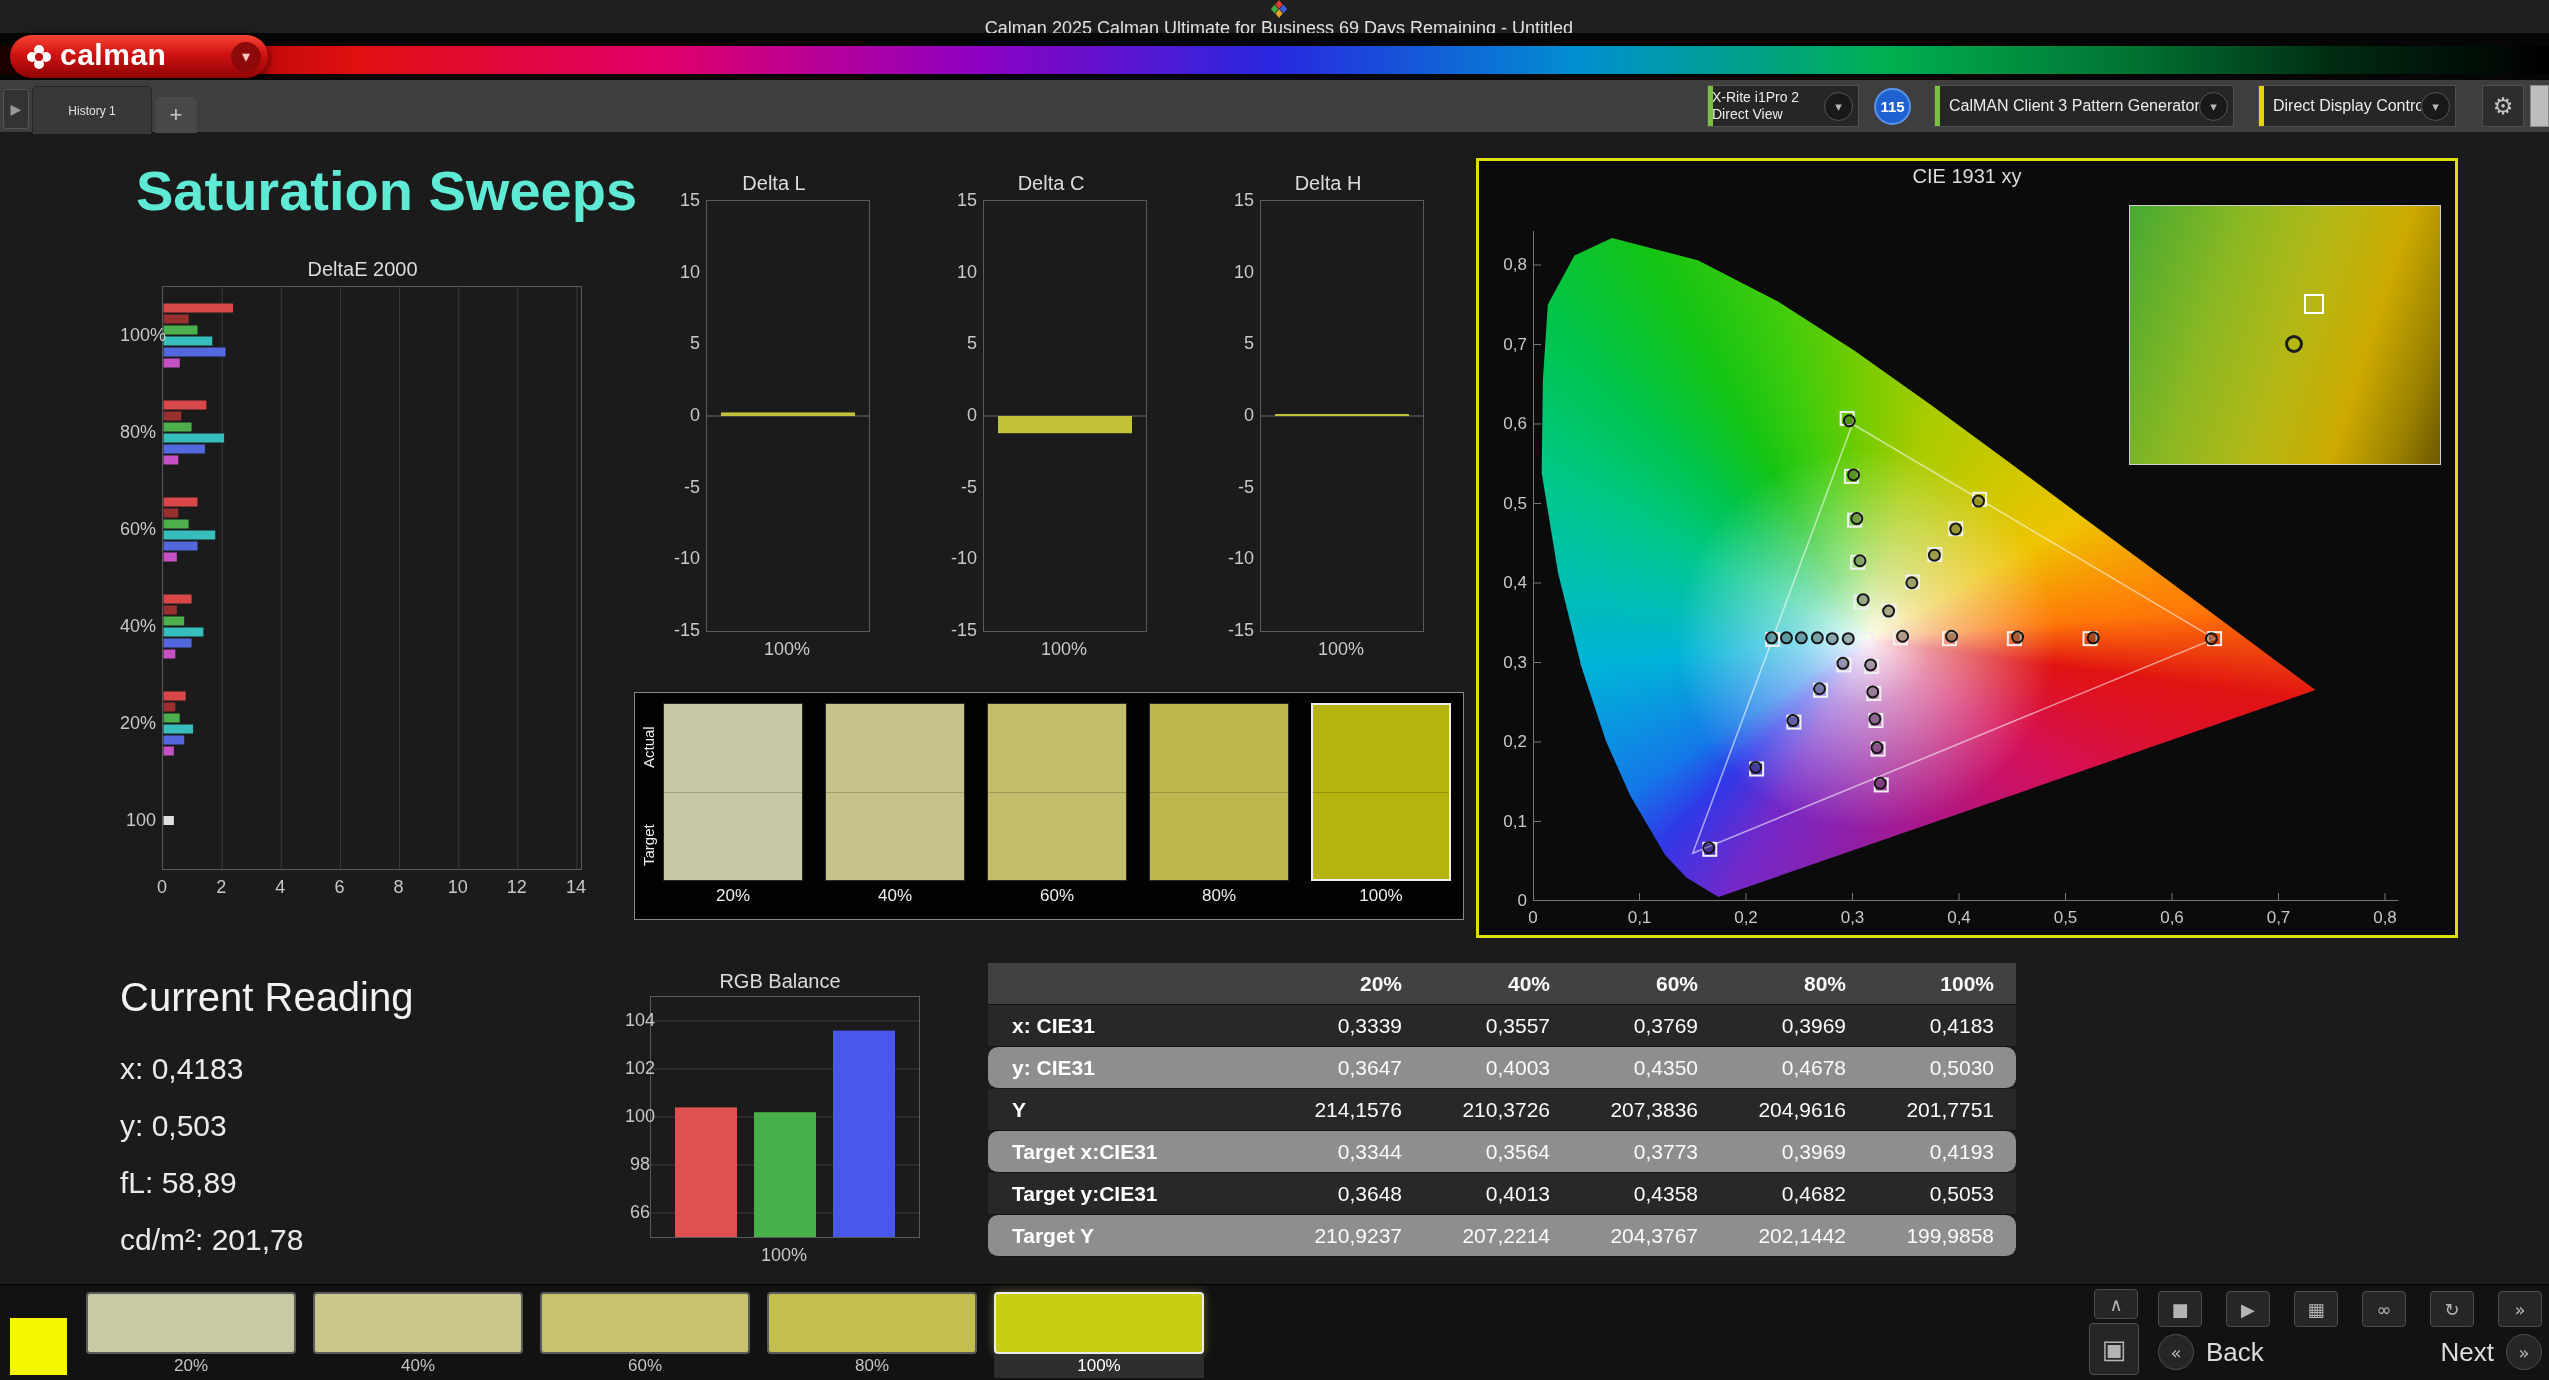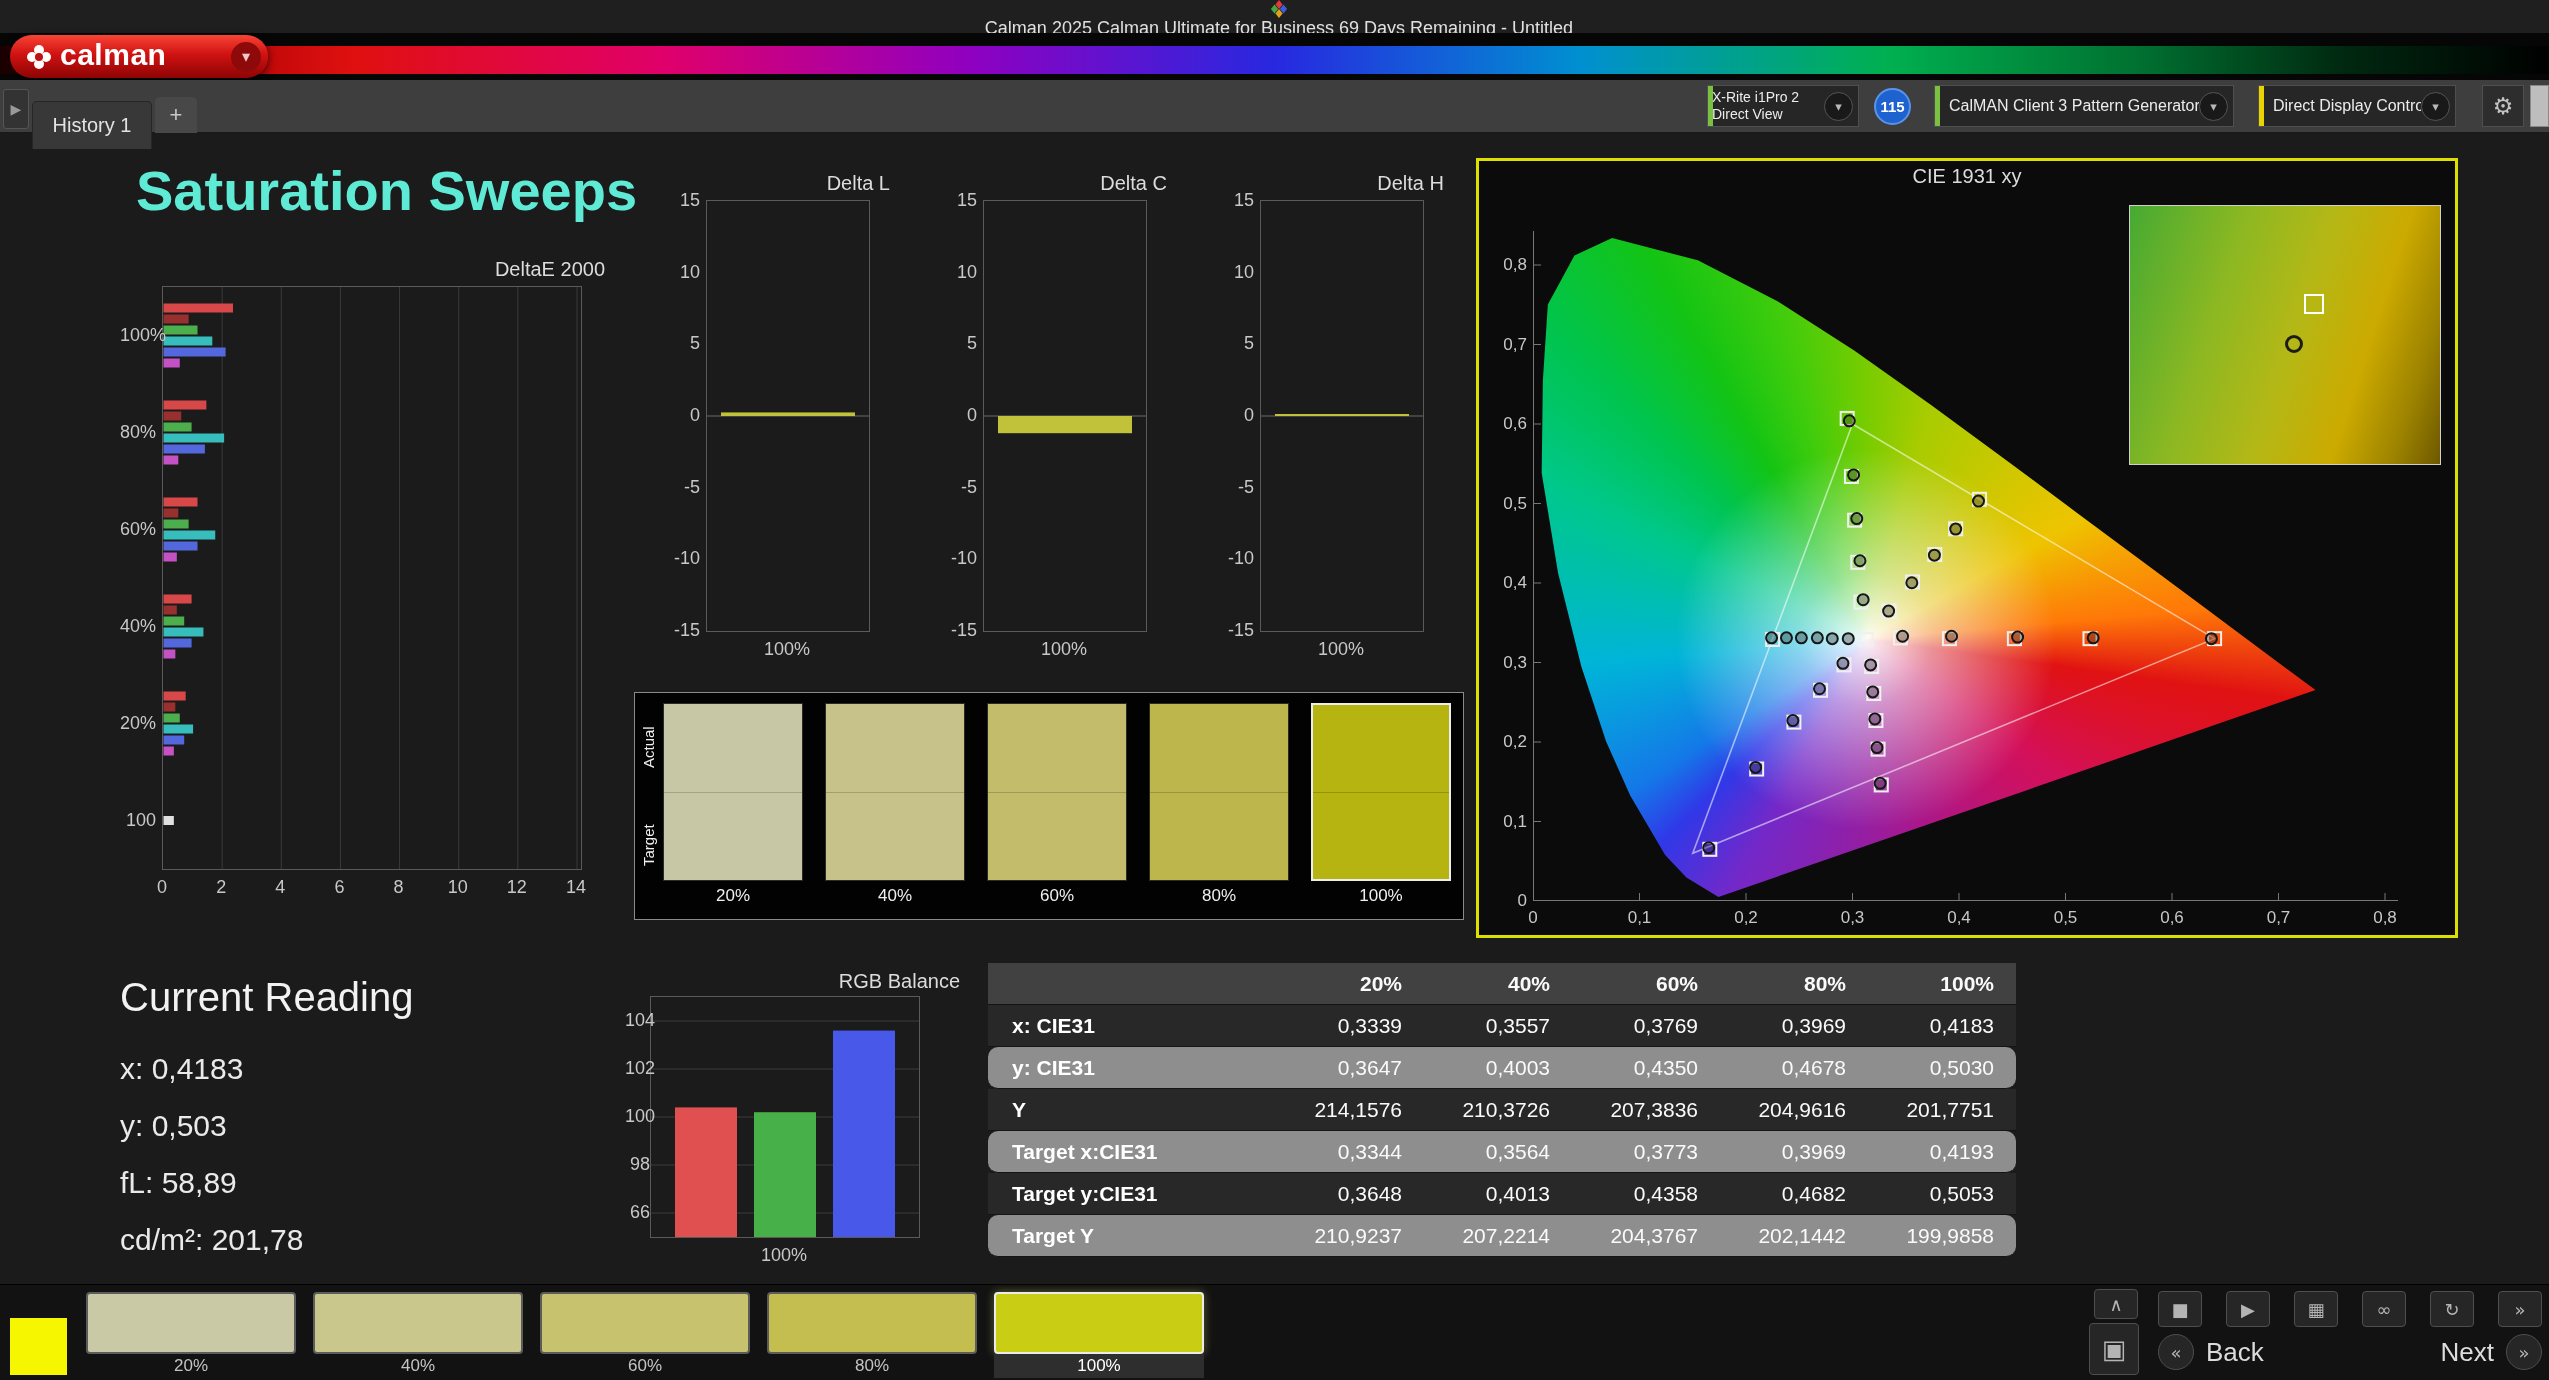--- a/index.html
+++ b/index.html
@@ -20,38 +20,38 @@
     background:linear-gradient(90deg,#1a0000 0%,#a00000 6%,#e01010 14%,#e0006a 26%,#9000c0 38%,#2828e0 50%,#0090d0 62%,#00b050 74%,#007030 84%,#002810 92%,#000 100%);}
   .logo{position:absolute;left:10px;top:2px;height:43px;width:258px;border-radius:22px;
     background:linear-gradient(180deg,#f84434 0%,#d01212 45%,#8e0404 100%);
     display:flex;align-items:center;padding:0 7px 0 16px;box-sizing:border-box;box-shadow:0 2px 8px rgba(0,0,0,.7);}
   .logo-text{color:#fff;font-size:30px;font-weight:bold;letter-spacing:.5px;margin:0 8px 3px 8px;}
   .logo-dd{width:30px;height:30px;border-radius:50%;background:#8e0a0a;color:#f2c6c6;display:flex;align-items:center;justify-content:center;font-size:16px;margin-left:auto;}
 
   
   .tabrow{position:absolute;left:0;top:80px;width:100%;height:53px;background:#3e3e3e;border-bottom:1px solid #191919;box-sizing:border-box;}
   .tabplay{position:absolute;left:3px;top:9px;width:24px;height:38px;background:#333;border:1px solid #555;color:#999;font-size:14px;display:flex;align-items:center;justify-content:center;border-radius:3px;}
-  .tab{position:absolute;left:32px;top:6px;width:118px;height:47px;background:#383838;border:1px solid #262626;border-bottom:none;border-radius:5px 5px 0 0;display:flex;align-items:center;justify-content:center;font-size:20px;color:#e2e2e2;margin-top:15px;}
+  .tab{position:absolute;left:32px;top:6px;width:118px;height:47px;background:#383838;border:1px solid #262626;border-bottom:none;border-radius:5px 5px 0 0;display:flex;align-items:center;justify-content:center;font-size:12px;color:#e2e2e2;}
   .tabadd{position:absolute;left:155px;top:17px;width:42px;height:36px;background:#484848;border-radius:5px 5px 0 0;display:flex;align-items:center;justify-content:center;font-size:22px;color:#c8c8c8;}
   .combo{position:absolute;top:5px;height:42px;background:#262626;border:1px solid #4f4f4f;display:flex;align-items:center;box-sizing:border-box;}
   .combo .accent{position:absolute;left:0;top:0;bottom:0;width:5px;}
   .accent-green{background:#7ac142;} .accent-yellow{background:#e8d400;}
   .combo-meter{left:1707px;width:152px;}
   .combo-lines{margin-left:4px;display:flex;flex-direction:column;line-height:17px;font-size:14px;color:#ececec;}
   .combo-dd{margin-left:auto;margin-right:5px;width:27px;height:27px;border-radius:50%;background:#191919;border:1px solid #555;color:#b8b8b8;display:flex;align-items:center;justify-content:center;font-size:13px;flex:0 0 auto;}
   .combo-pattern{left:1934px;width:300px;}
   .combo-display{left:2258px;width:198px;}
   .combo-label{margin-left:14px;color:#ececec;font-size:16px;white-space:nowrap;overflow:hidden;}
   .badge{position:absolute;left:1874px;top:8px;width:37px;height:37px;border-radius:50%;background:#1e62d0;border:2px solid #5a93ea;color:#fff;font-size:15px;font-weight:bold;display:flex;align-items:center;justify-content:center;box-sizing:border-box;}
   .gearbtn{position:absolute;left:2482px;top:5px;width:42px;height:42px;background:#2d2d2d;border:1px solid #4f4f4f;display:flex;align-items:center;justify-content:center;font-size:23px;color:#c4c4c4;box-sizing:border-box;}
   .edgebtn{position:absolute;left:2530px;top:5px;width:19px;height:42px;background:#bdbdbd;border:1px solid #888;box-sizing:border-box;}
 
   
   .chartbox{position:absolute;}
-  .chart-title{position:absolute;top:2px;left:0;right:0;text-align:right;font-size:20px;color:#dcdcdc;}
+  .chart-title{position:absolute;top:2px;left:0;right:0;text-align:center;font-size:20px;color:#dcdcdc;}
   .ax-label{position:absolute;font-size:18px;color:#c8c8c8;line-height:22px;}
   .plot{position:absolute;border:1px solid #5a5a5a;}
 
   .page-title{position:absolute;left:136px;top:158px;font-size:56px;color:#5eead4;font-weight:700;}
 
   .deltae{left:120px;top:256px;width:485px;height:660px;}
   .deltae-plot{left:42px;top:30px;width:418px;height:582px;}
   .deltae .yl{left:0;width:36px;text-align:right;}
   .deltae .xl{top:620px;width:30px;text-align:center;}
 

